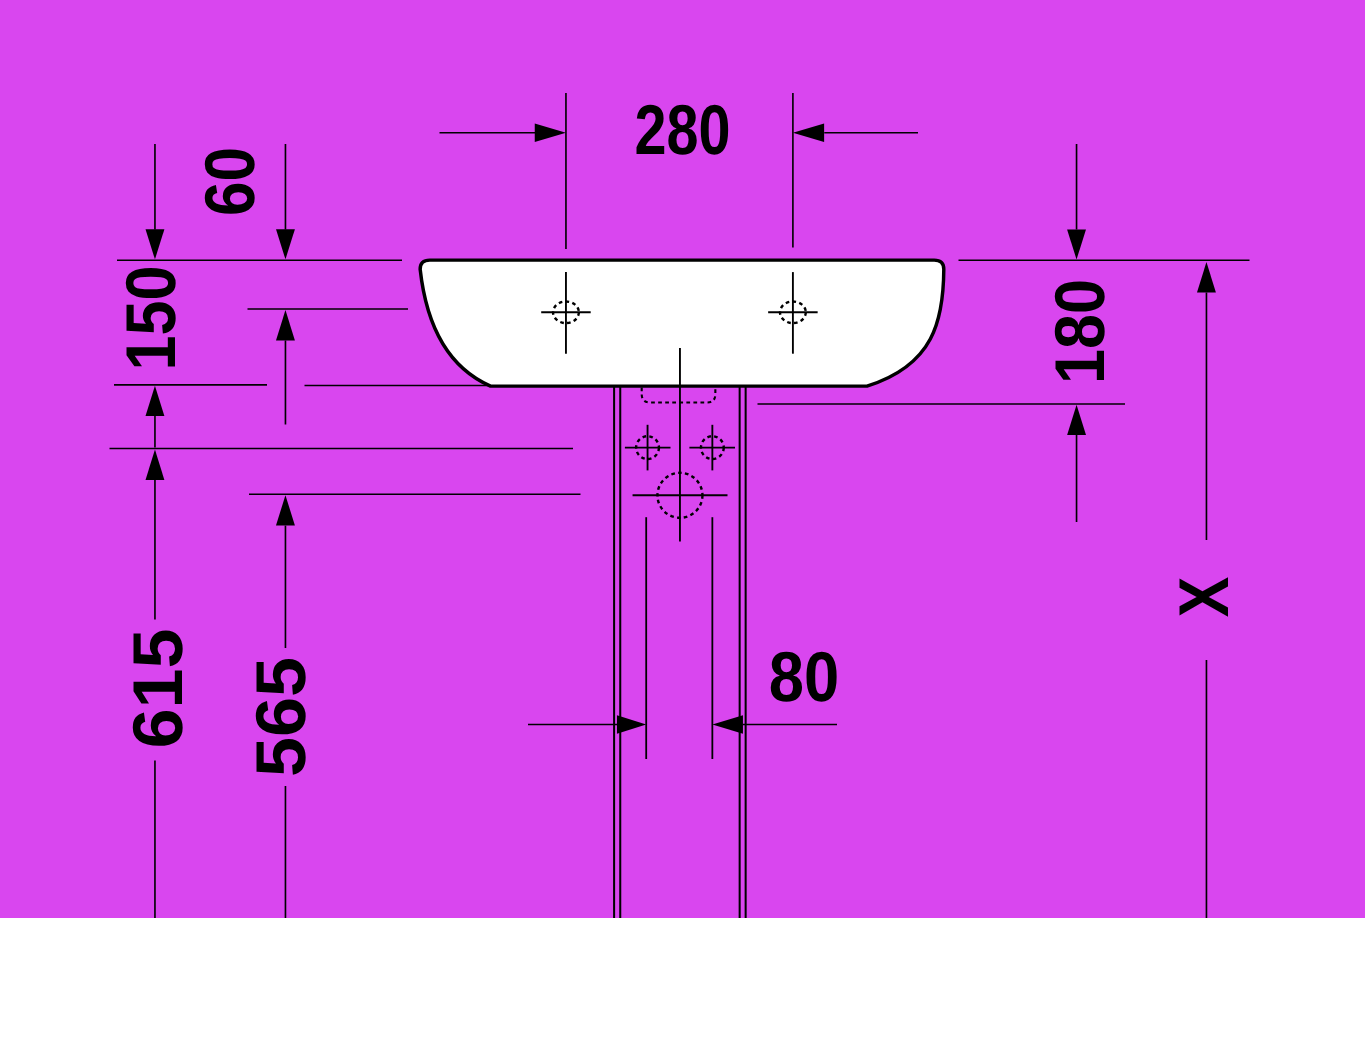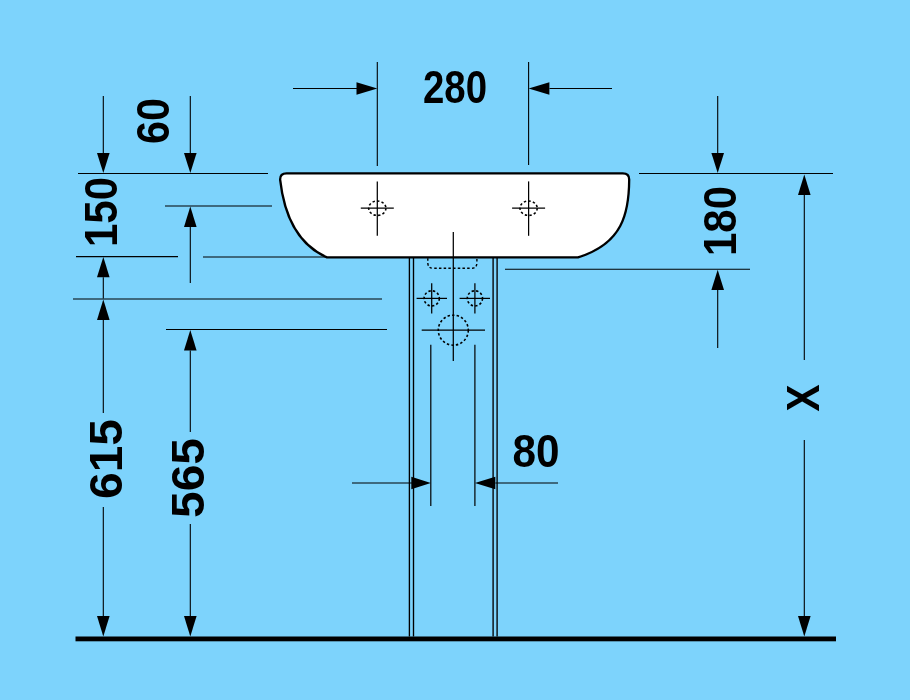--- a/index.html
+++ b/index.html
@@ -3,22 +3,22 @@
 <meta charset="utf-8">
 <style>
   html, body {
     margin: 0;
     padding: 0;
     background: #ffffff;
   }
   .canvas {
     position: relative;
     width: 910px;
-    height: 700px;
-    background: #7dd3fc;
+    height: 612px;
+    background: #d946ef;
     overflow: hidden;
   }
   svg { display: block; }
 
   .ln   { stroke: #000; stroke-width: 1.1; fill: none; }
   .cross{ stroke: #000; stroke-width: 1.25; fill: none; }
   .wall { stroke: #000; stroke-width: 1.35; fill: none; }
   .chan { stroke: #000; stroke-width: 1.2; fill: none; }
   .outline { stroke: #000; stroke-width: 2.3; fill: #ffffff; stroke-linejoin: round; }
   .dash { stroke: #000; stroke-width: 1.6; fill: none; stroke-dasharray: 2.4 2.2; }

